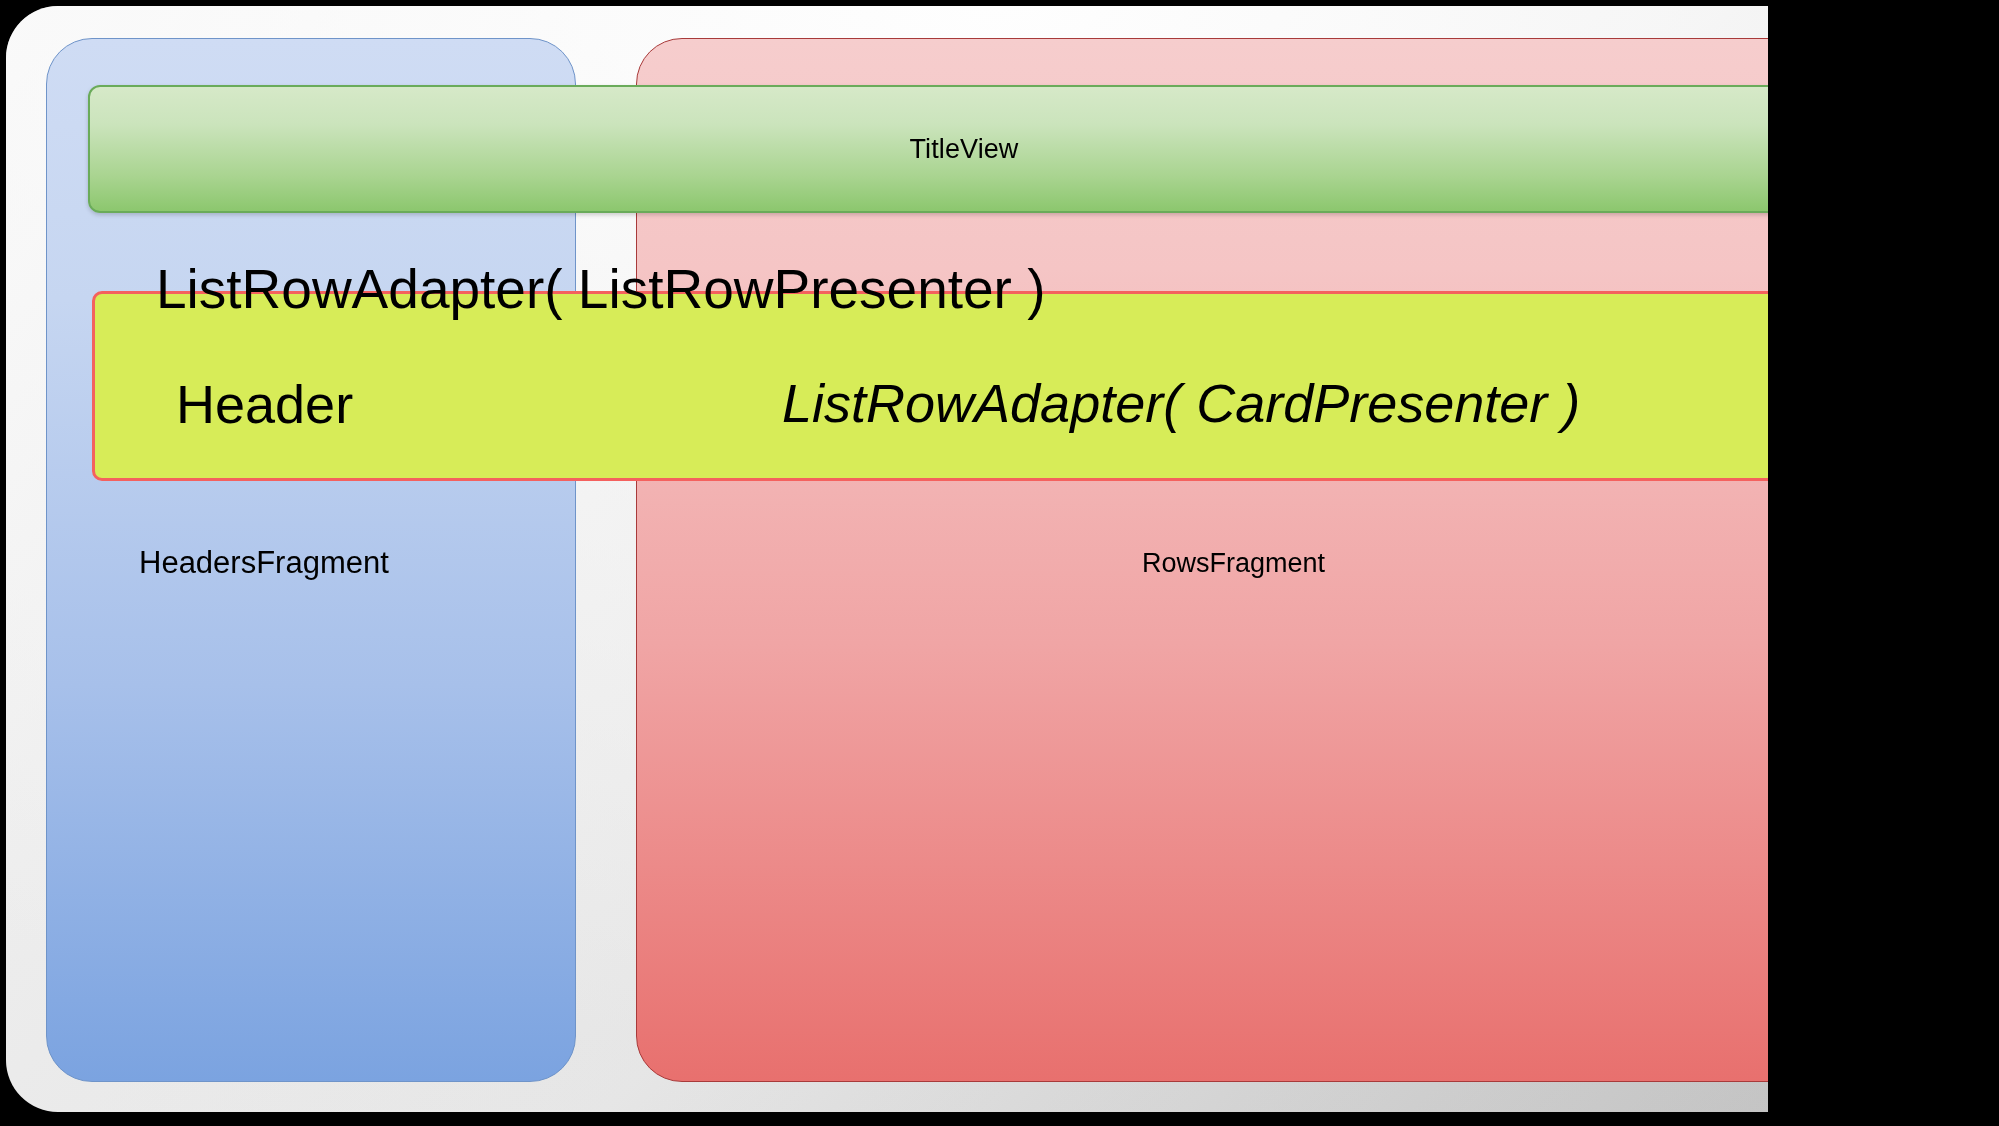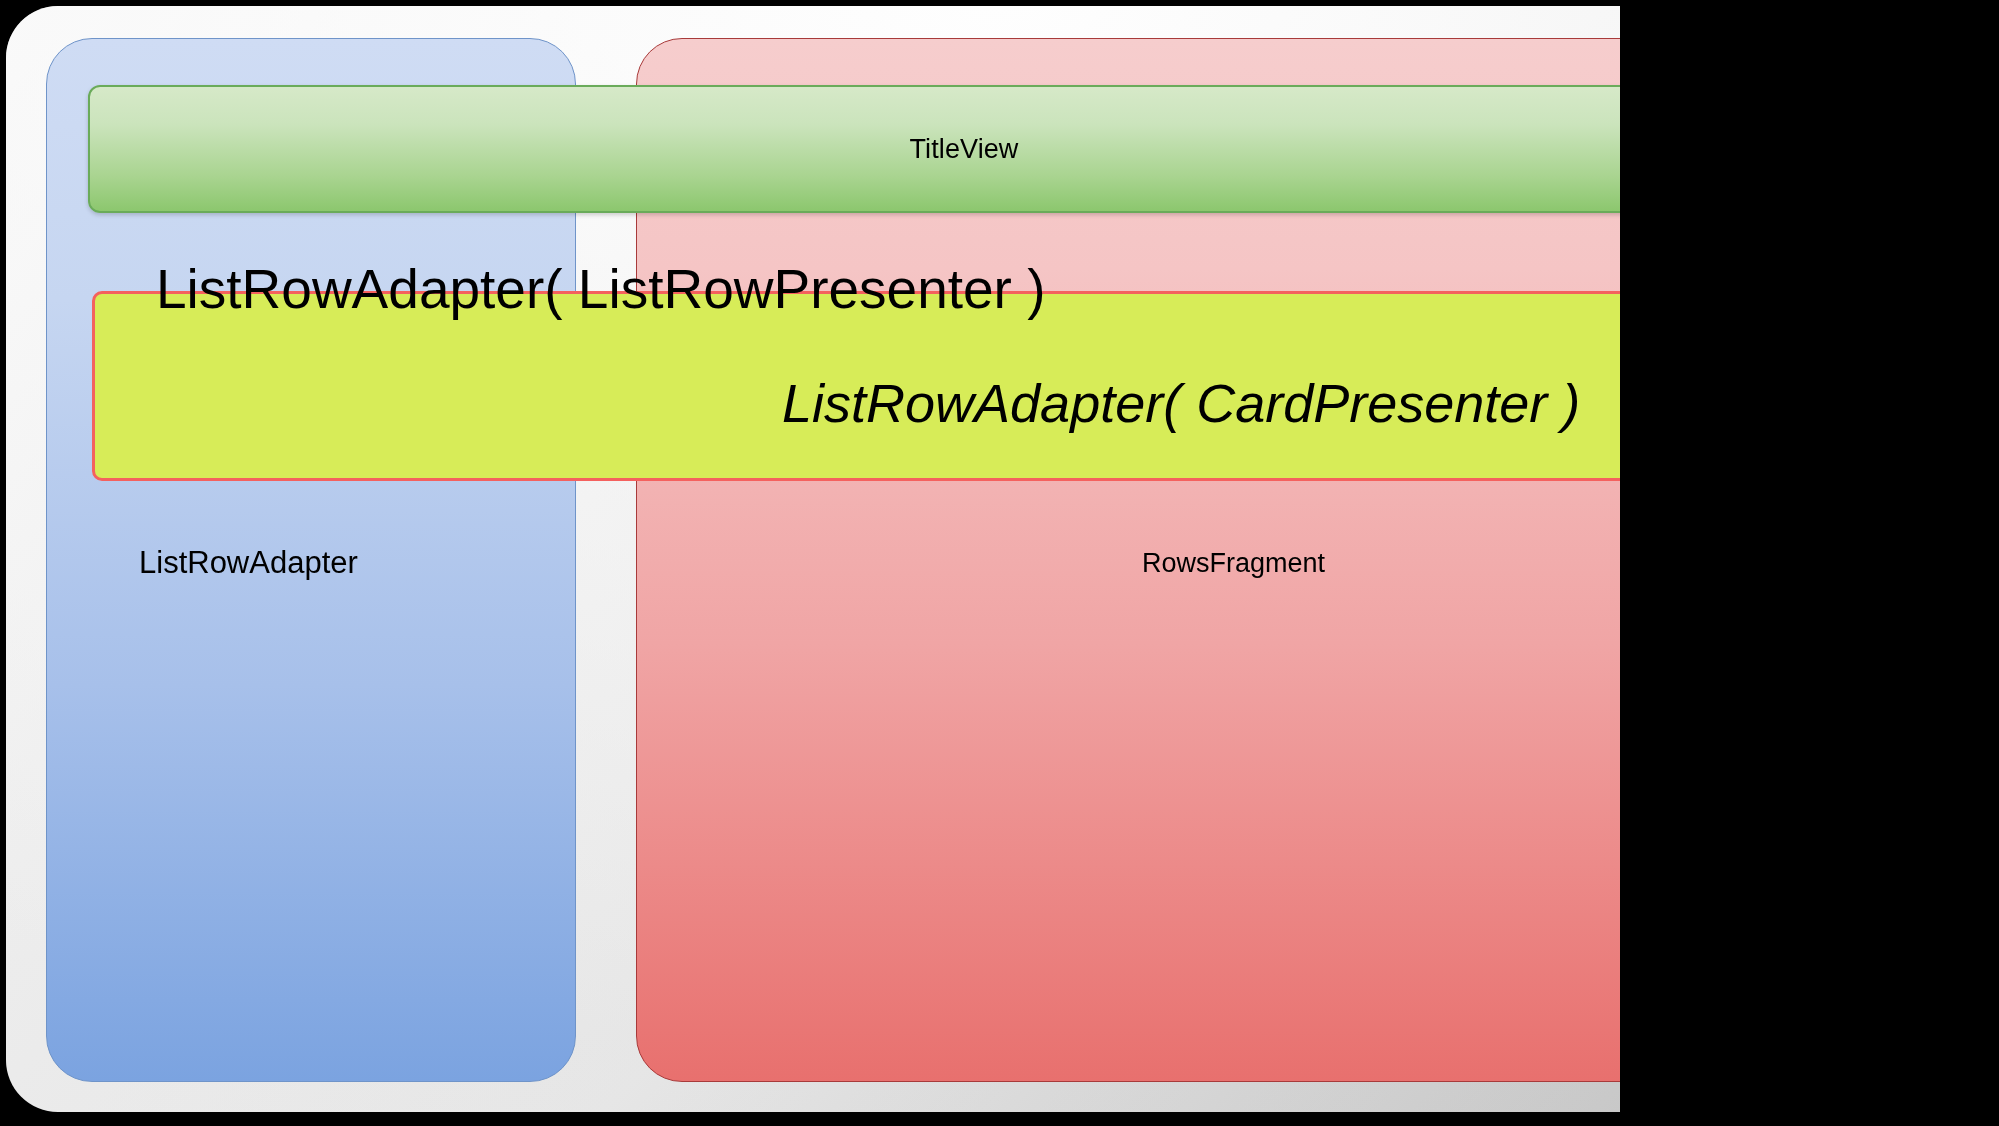--- a/index.html
+++ b/index.html
@@ -8,21 +8,21 @@
     background: #000000;
   }
   body {
     width: 1999px;
     height: 1126px;
     font-family: "Liberation Sans", sans-serif;
   }
 
   #canvas {
     position: relative;
-    width: 1620px;
+    width: 1768px;
     height: 1126px;
     background: #000000;
     overflow: hidden;
   }
 
   
   .outer-shell {
     position: absolute;
     left: 6px;
     top: 6px;
@@ -161,20 +161,21 @@
   <div class="panel-rows"></div>
 
   <div class="title-view">
     <span class="title-view-label">TitleView</span>
   </div>
 
   <div class="row-band"></div>
 
   <div class="txt txt-list-row-presenter">ListRowAdapter( ListRowPresenter )</div>
 
+  <div class="txt txt-header">Header</div>
 
   <div class="txt txt-card-presenter">ListRowAdapter( CardPresenter )</div>
 
-  <div class="txt txt-headers-fragment">ListRowAdapter</div>
+  <div class="txt txt-headers-fragment">HeadersFragment</div>
 
   <div class="txt txt-rows-fragment">RowsFragment</div>
 
 </div>
 
 </body></html>

